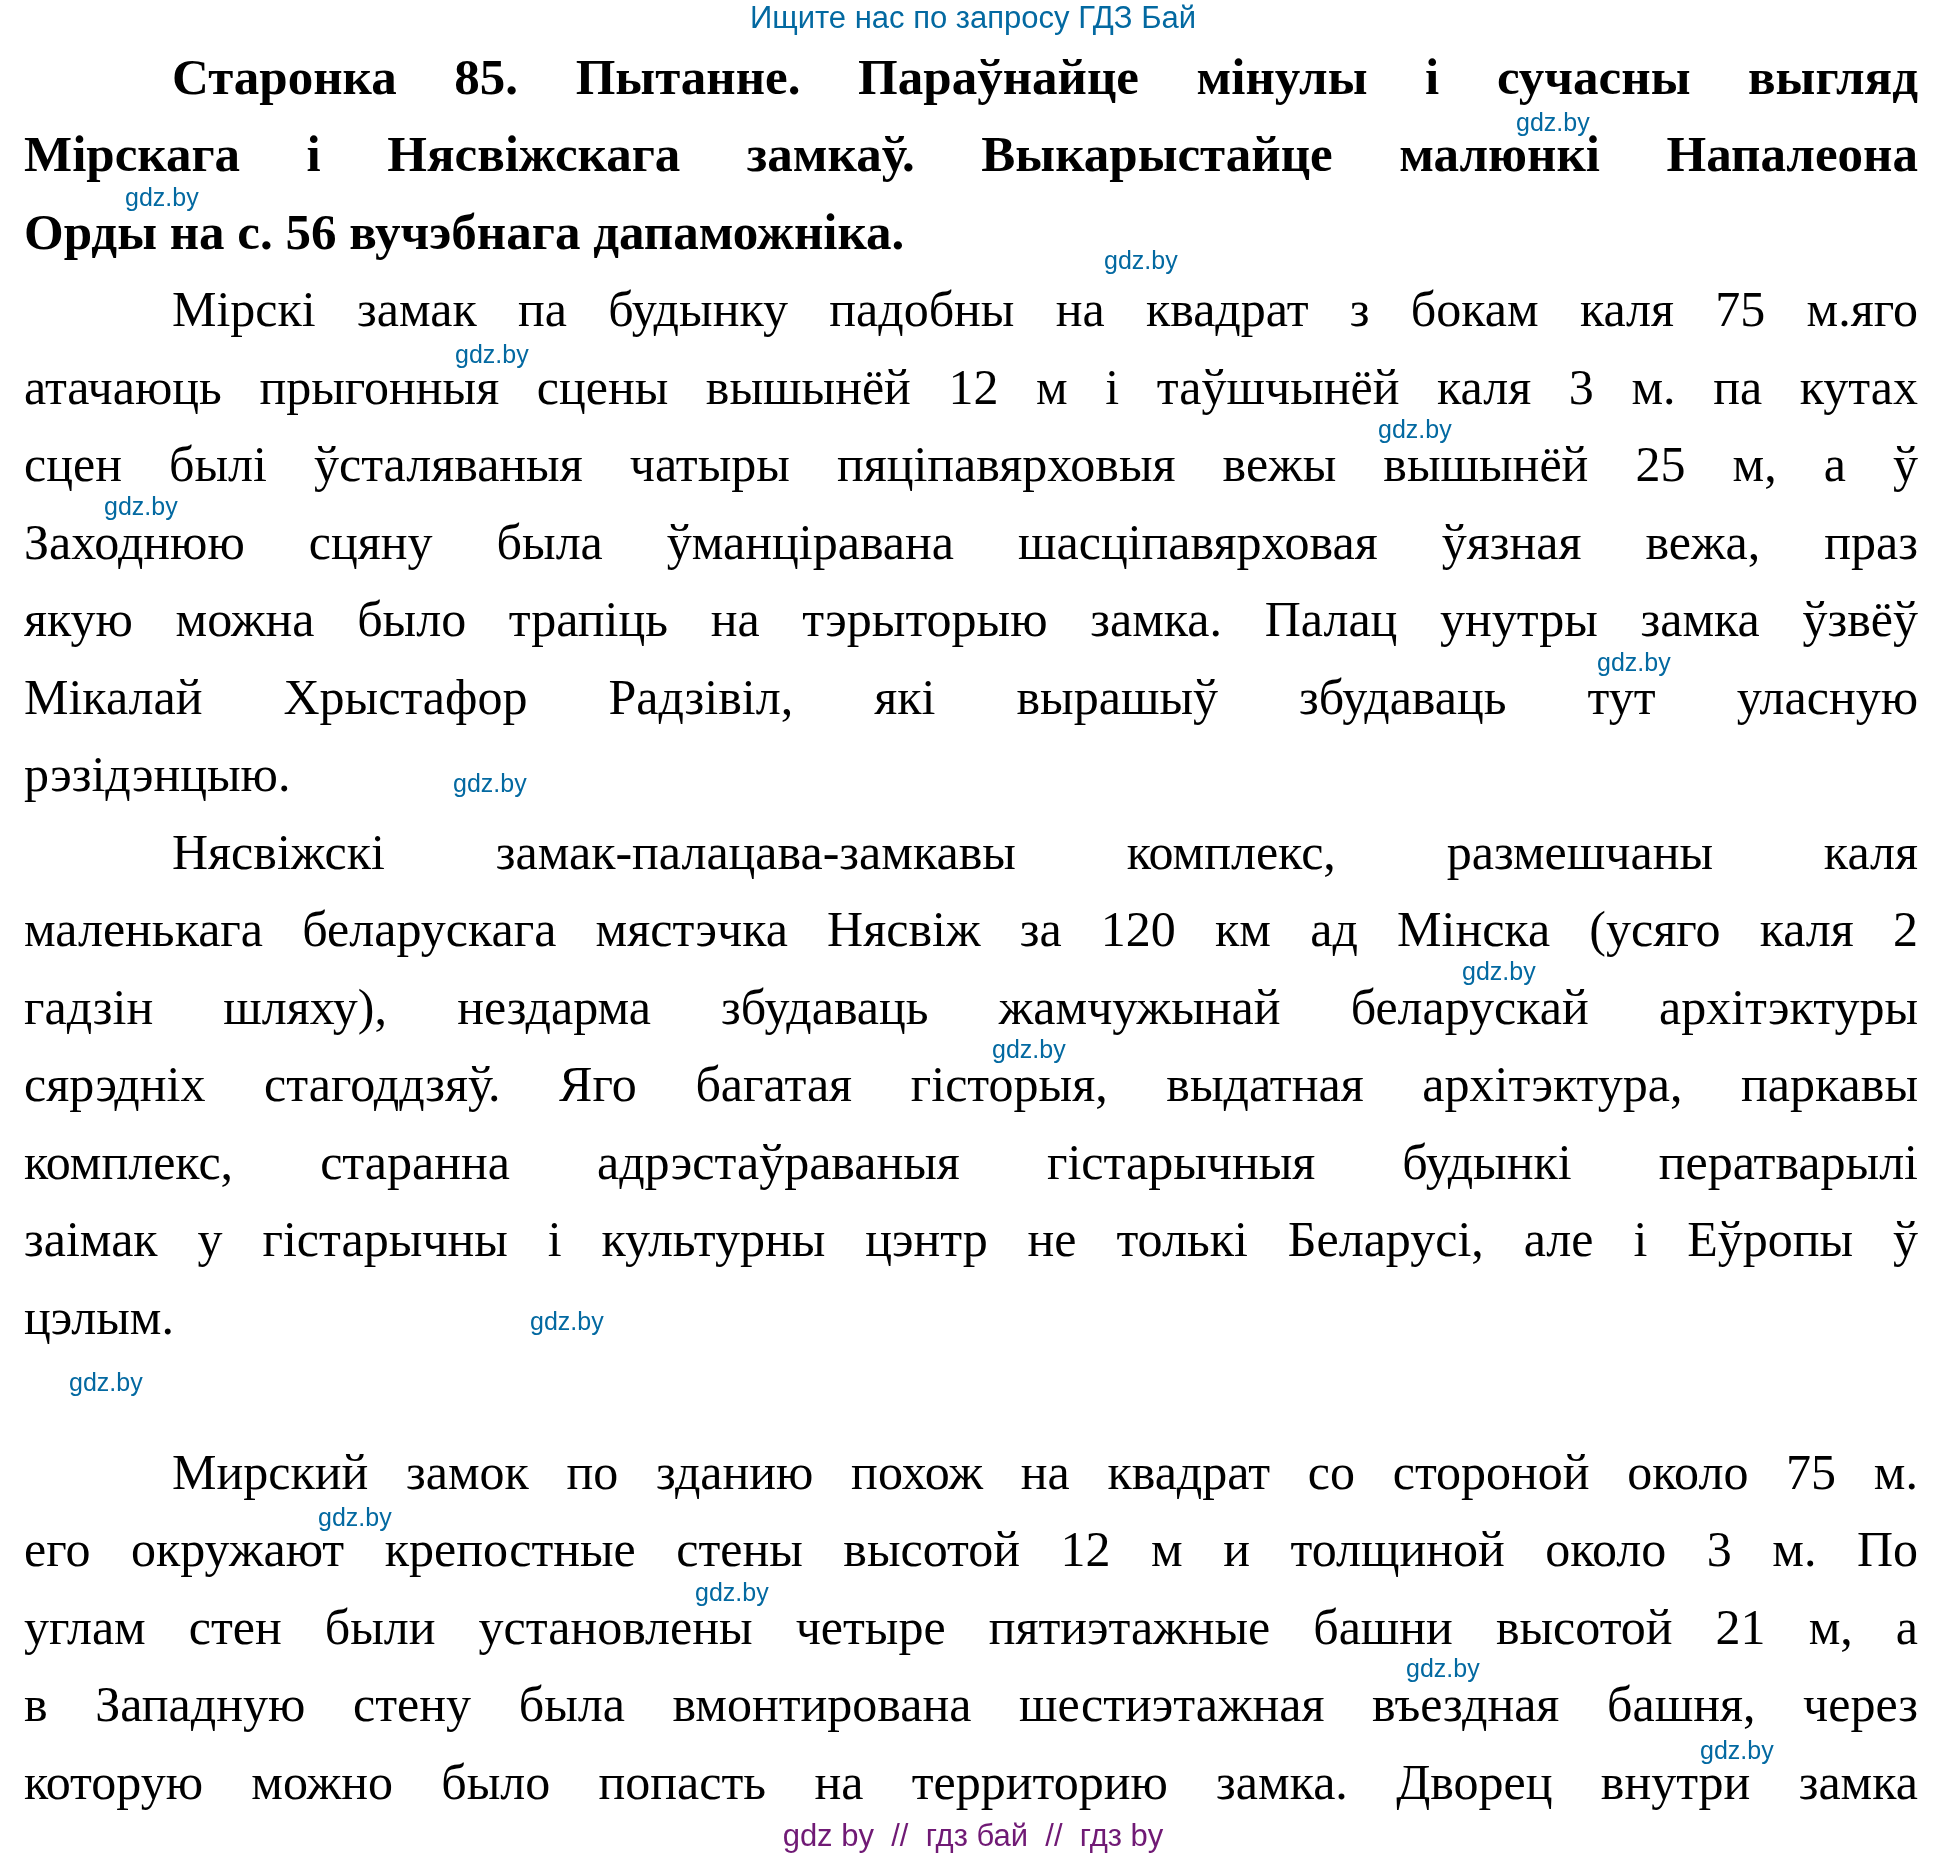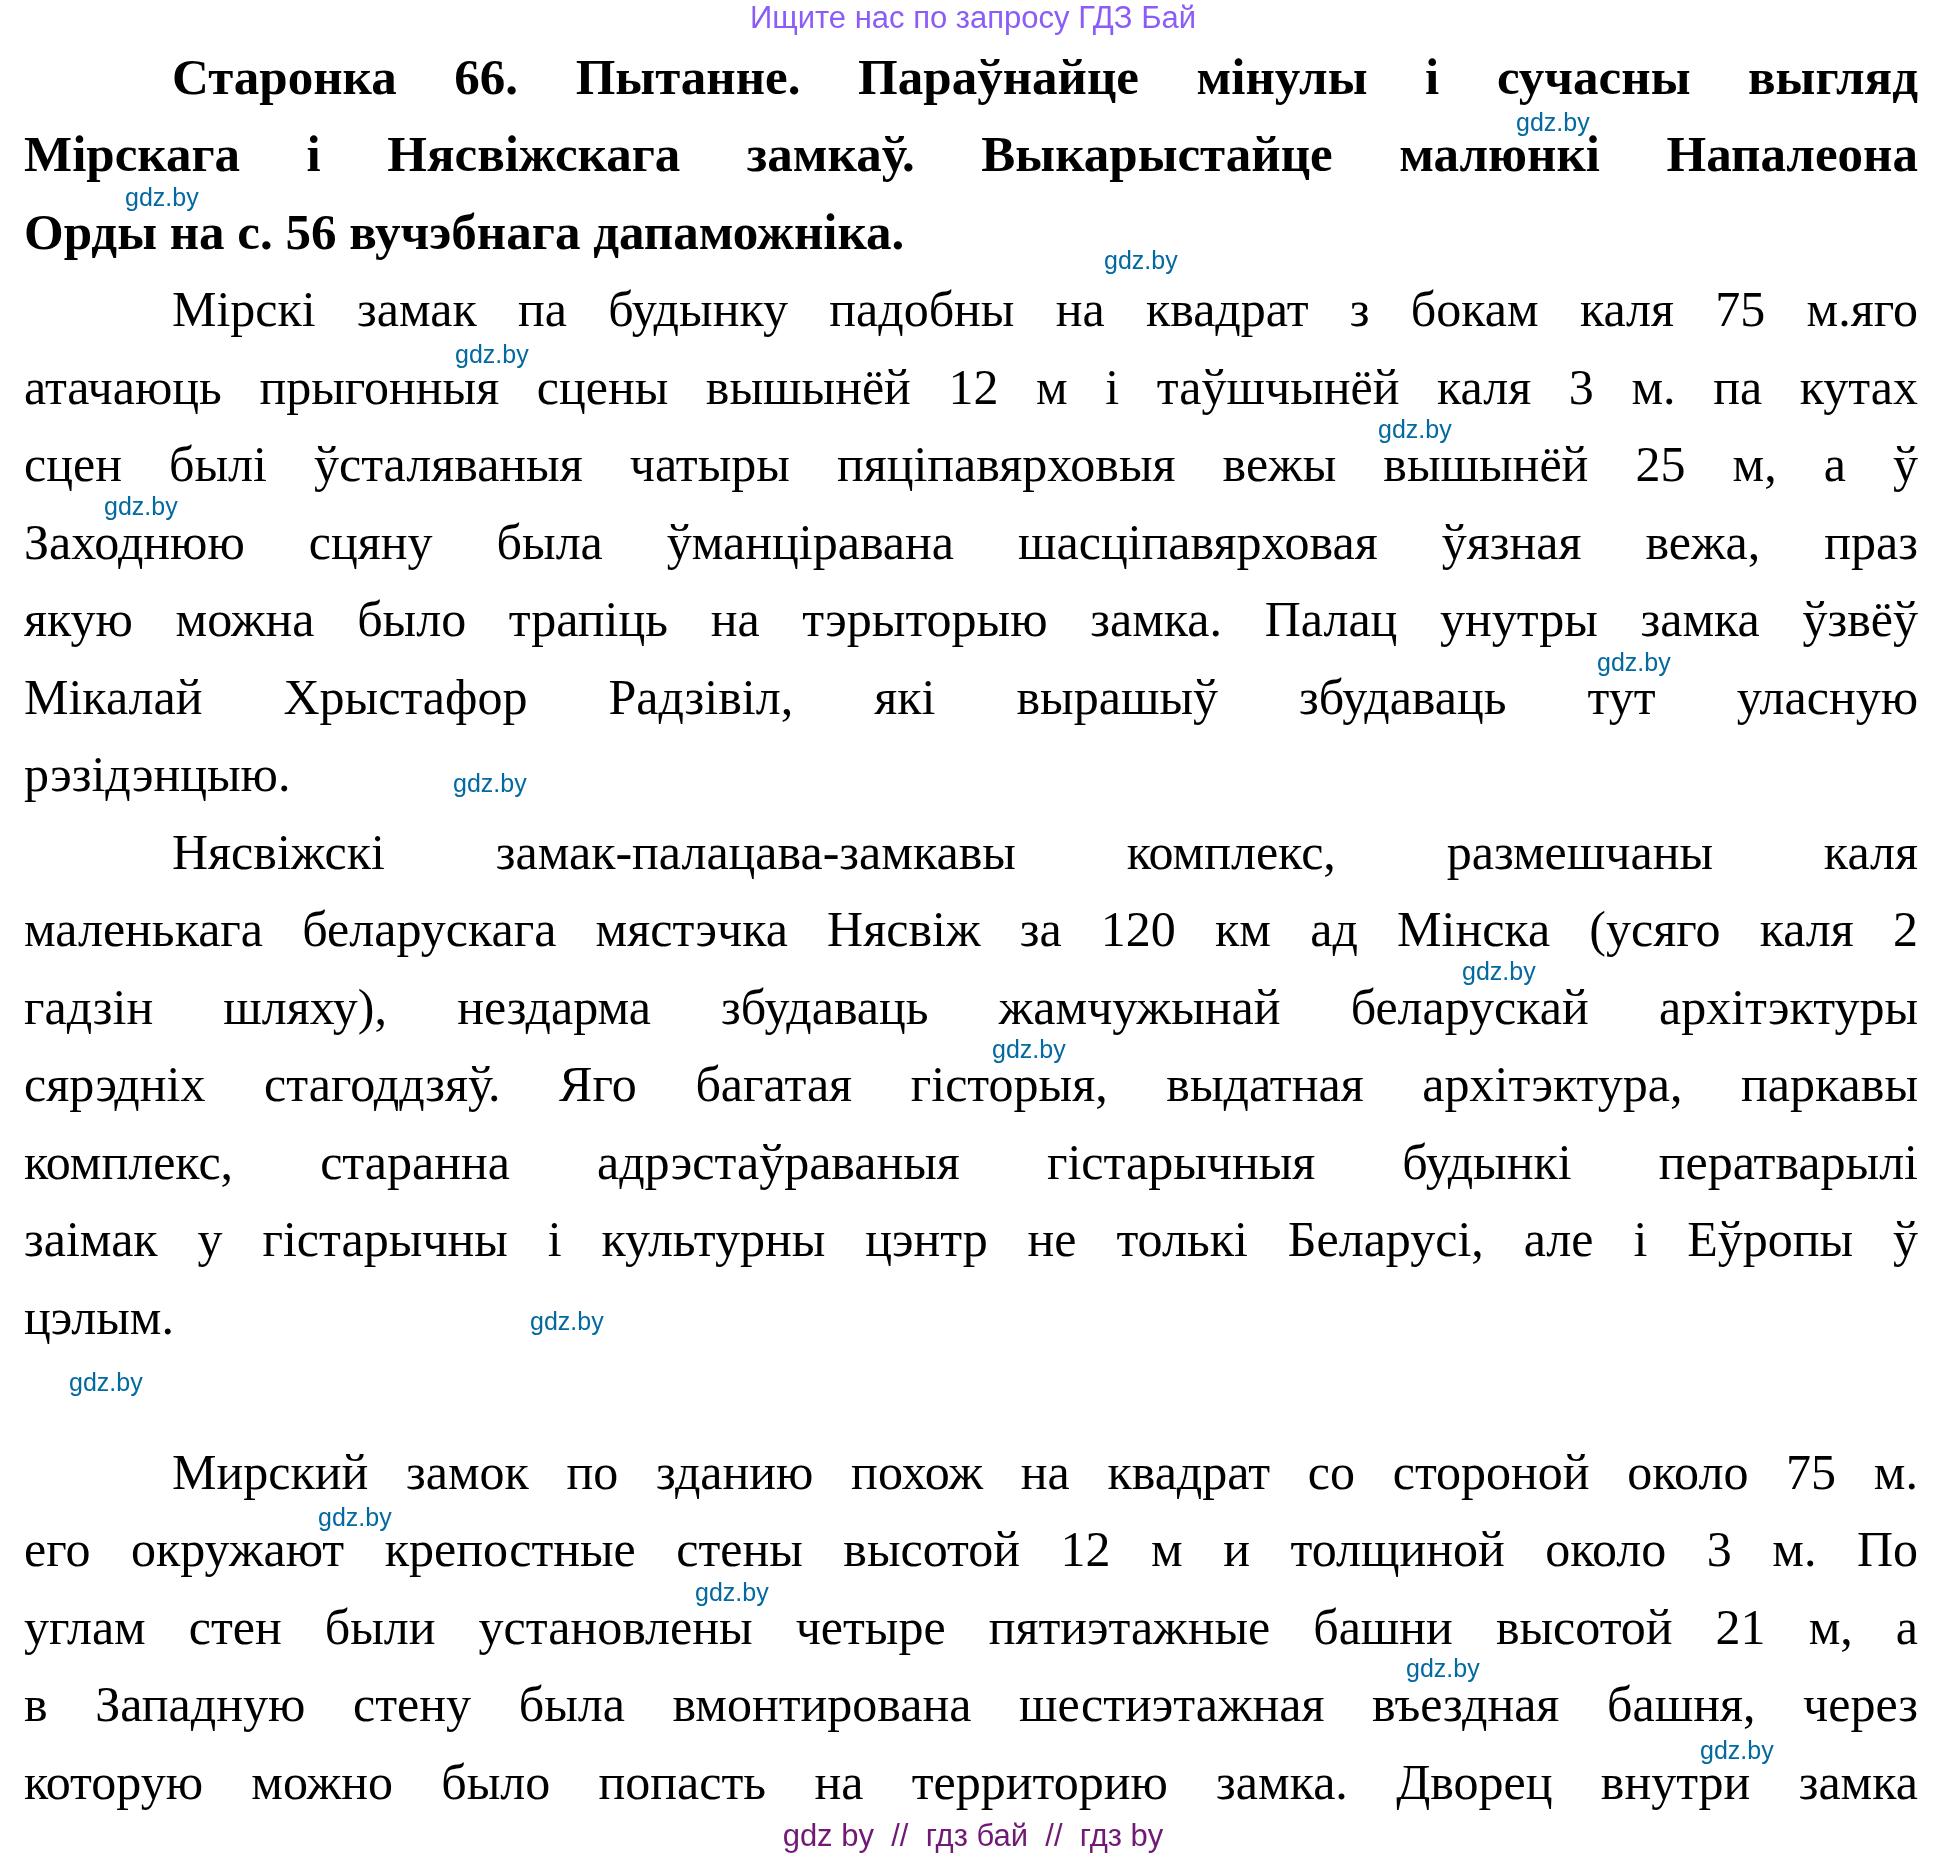--- a/index.html
+++ b/index.html
@@ -1,20 +1,20 @@
 <!DOCTYPE html>
 <html><head>
 <meta charset="utf-8">
 <style>
   html, body { margin: 0; padding: 0; background: #ffffff; }
   body { width: 1946px; height: 1855px; position: relative; overflow: hidden; }
   .header-banner {
     position: absolute; left: 0; top: 0; width: 1946px; height: 40px;
     text-align: center; font-family: "Liberation Sans", sans-serif;
-    font-size: 31px; line-height: 36px; color: #8b5cf6;
+    font-size: 31px; line-height: 36px; color: #0369a1;
   }
   .line {
     position: absolute; left: 24px; width: 1894px; height: 78px;
     font-family: "Liberation Serif", serif; font-size: 50px; line-height: 78px;
     color: #000000; white-space: nowrap; text-align: justify; text-align-last: justify;
   }
   .line.indent { left: 172px; width: 1746px; }
   .line.last { text-align-last: left; }
   .line.bold { font-weight: bold; font-size: 51px; }
   .wm {
@@ -25,21 +25,21 @@
     position: absolute; left: 0; top: 1818px; width: 1946px; height: 37px;
     text-align: center; font-family: "Liberation Sans", sans-serif;
     font-size: 31px; line-height: 36px; color: #701a75; white-space: pre;
   }
 </style>
 </head>
 <body>
 
 <div class="header-banner">Ищите нас по запросу ГДЗ Бай</div>
 
-<div class="line bold indent" style="top:38px">Старонка 66. Пытанне. Параўнайце мінулы і сучасны выгляд</div>
+<div class="line bold indent" style="top:38px">Старонка 85. Пытанне. Параўнайце мінулы і сучасны выгляд</div>
 <div class="line bold" style="top:115px">Мірскага і Нясвіжскага замкаў. Выкарыстайце малюнкі Напалеона</div>
 <div class="line bold last" style="top:193px">Орды на с. 56 вучэбнага дапаможніка.</div>
 
 <div class="line indent" style="top:270px">Мірскі замак па будынку падобны на квадрат з бокам каля 75 м.яго</div>
 <div class="line" style="top:348px">атачаюць прыгонныя сцены вышынёй 12 м і таўшчынёй каля 3 м. па кутах</div>
 <div class="line" style="top:425px">сцен былі ўсталяваныя чатыры пяціпавярховыя вежы вышынёй 25 м, а ў</div>
 <div class="line" style="top:503px">Заходнюю сцяну была ўманціравана шасціпавярховая ўязная вежа, праз</div>
 <div class="line" style="top:580px">якую можна было трапіць на тэрыторыю замка. Палац унутры замка ўзвёў</div>
 <div class="line" style="top:658px">Мікалай Хрыстафор Радзівіл, які вырашыў збудаваць тут уласную</div>
 <div class="line last" style="top:735px">рэзідэнцыю.</div>

